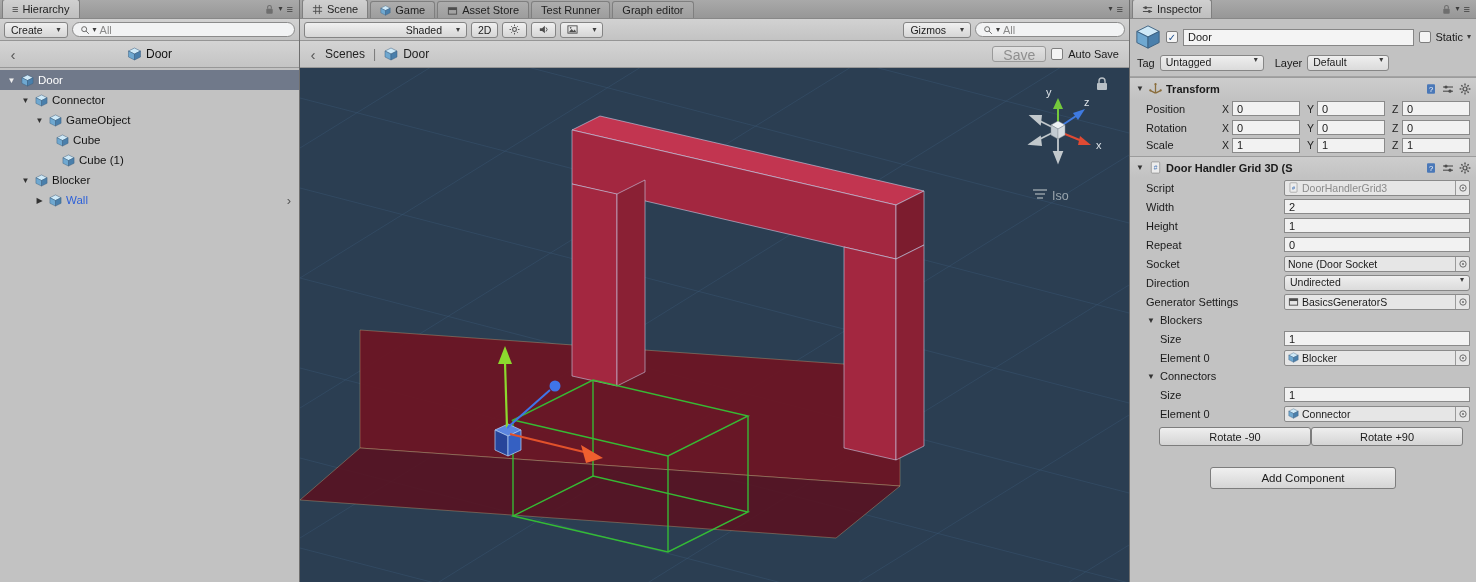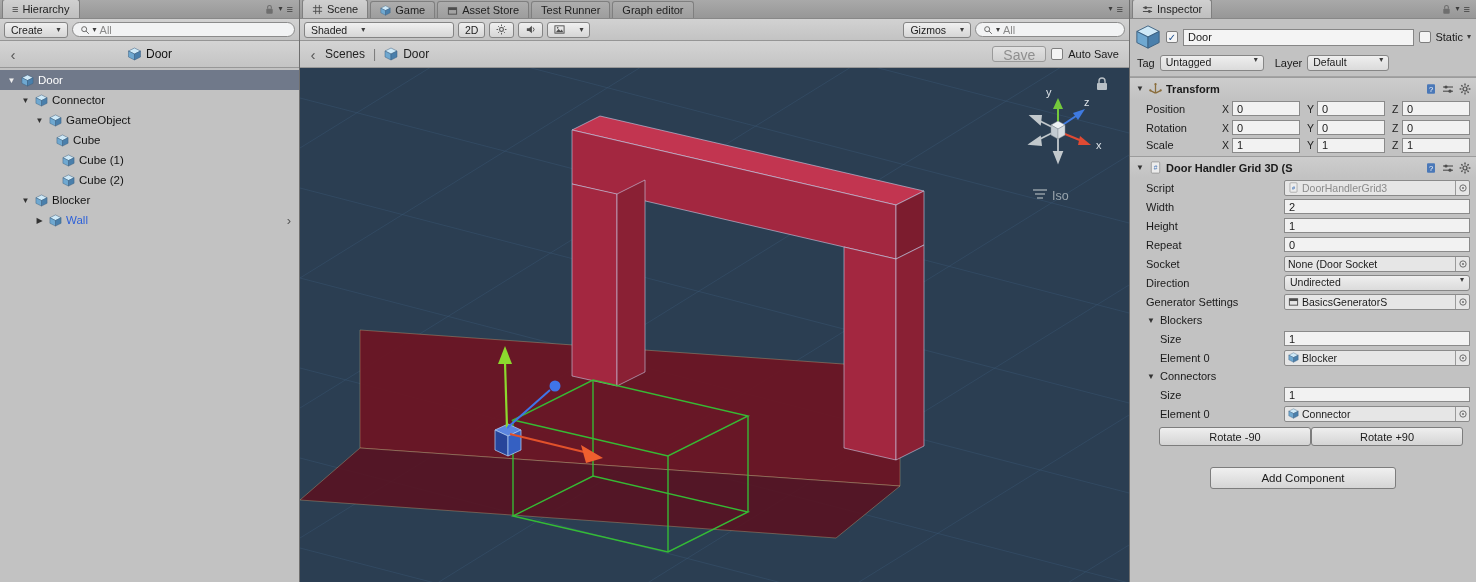--- a/index.html
+++ b/index.html
@@ -21,21 +21,21 @@
   .strip-right{margin-left:auto;display:flex;align-items:center;gap:4px;padding:0 6px;height:100%}
   .caret{font-size:8px;color:#3c3c3c;line-height:1}
   .menulines{font-size:11px;color:#3c3c3c;line-height:1}
 
   
   .toolbar{height:22px;flex:0 0 auto;background:linear-gradient(#d2d2d2,#c3c3c3);
     border-bottom:1px solid #959595;display:flex;align-items:center;padding:0 4px;gap:4px}
   .tbtn{height:16px;padding:0 6px;display:inline-flex;align-items:center;gap:14px;
     background:linear-gradient(#f0f0f0,#d6d6d6);border:1px solid #848484;border-radius:3px;
     font-size:10.5px;color:#1a1a1a;white-space:nowrap}
-  .w150{width:150px;justify-content:flex-start}
+  .w150{width:163px;justify-content:flex-end}
   .search{flex:0 0 auto;height:15px;background:#f2f3f4;border:1px solid #8b8b8b;border-radius:8px;
     display:flex;align-items:center;gap:3px;padding:0 7px;color:#8a8a8a}
   .search.grow{flex:1}
   .spacer{flex:1}
 
   
   .crumbbar{height:27px;flex:0 0 auto;background:linear-gradient(#d4d4d4,#c4c4c4);
     border-bottom:1px solid #979797;display:flex;align-items:center;padding:0 6px;position:relative;gap:5px}
   .backchev{font-size:15px;color:#555;width:14px;text-align:center}
   .crumb-center{position:absolute;left:50%;transform:translateX(-50%);display:flex;align-items:center;gap:5px;font-size:12px;color:#111}
@@ -276,26 +276,20 @@
             <use href="#icon-cube"></use>
           </svg>
         <span class="lbl">Cube</span>
       </div>
       <div class="trow" style="padding-left:62px">
         <svg class="ic" width="13" height="13">
             <use href="#icon-cube"></use>
           </svg>
         <span class="lbl">Cube (1)</span>
       </div>
-      <div class="trow" style="padding-left:62px">
-        <svg class="ic" width="13" height="13">
-            <use href="#icon-cube"></use>
-          </svg>
-        <span class="lbl">Cube (2)</span>
-      </div>
       <div class="trow" style="padding-left:20px">
         <span class="fold">▼</span>
         <svg class="ic" width="13" height="13">
             <use href="#icon-cube"></use>
           </svg>
         <span class="lbl">Blocker</span>
       </div>
       <div class="trow prefab" style="padding-left:34px">
         <span class="fold">▶</span>
         <svg class="ic" width="13" height="13">

